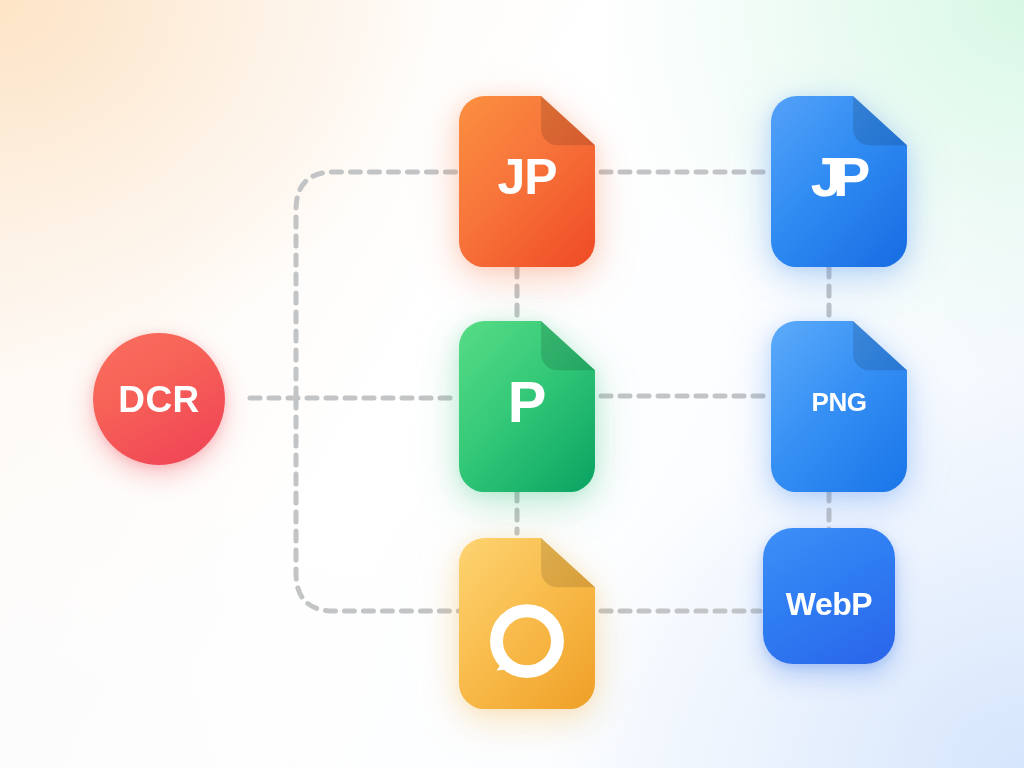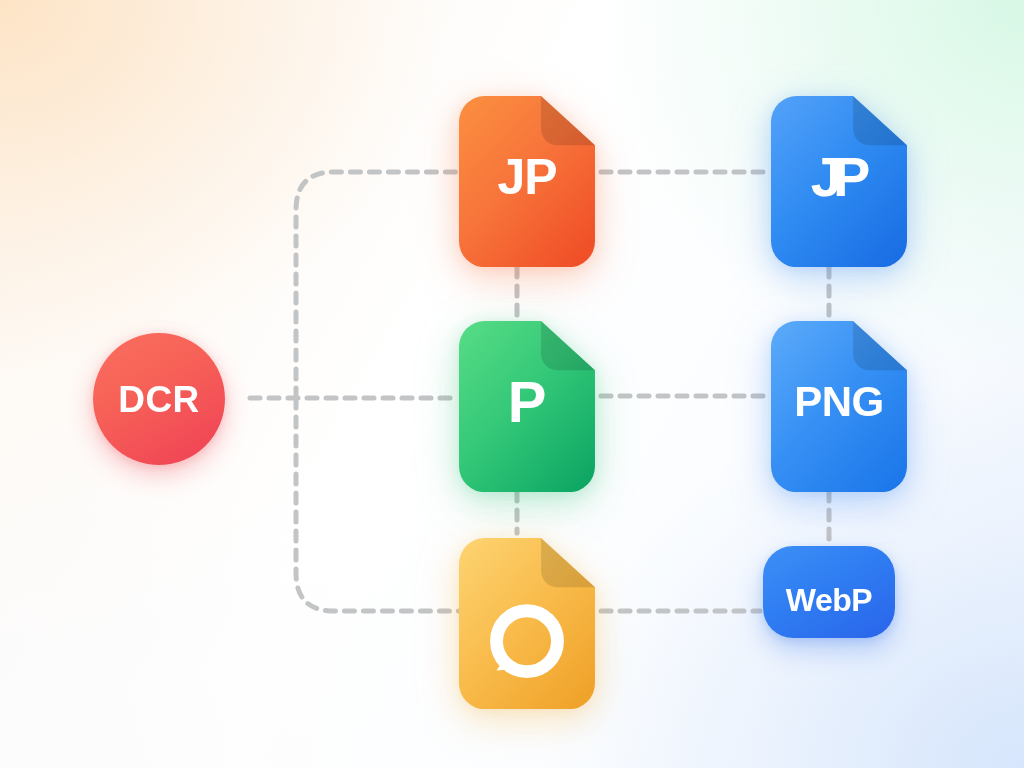--- a/index.html
+++ b/index.html
@@ -76,31 +76,31 @@
     font-weight: 700;
     line-height: 1;
     padding-top: 16px;
     box-sizing: border-box;
     font-family: "Liberation Sans", sans-serif;
     pointer-events: none;
   }
 
   .glyph-jp      { font-size: 50px; letter-spacing: -1px; }
   .glyph-p       { font-size: 58px; }
-  .glyph-png     { font-size: 42px; letter-spacing: -0.5px; }
+  .glyph-png     { font-size: 26px; letter-spacing: -0.5px; }
   .glyph-webp    { font-size: 32px; letter-spacing: -0.5px; padding-top: 0; }
   .glyph-jp-lig  { font-size: 56px; letter-spacing: -9px; padding-right: 6px; }
 
   
   #node-jpg  { left: 459px; top:  96px; }
   #node-png  { left: 459px; top: 321px; }
   #node-gif  { left: 459px; top: 538px; }
   #node-jpeg { left: 771px; top:  96px; }
   #node-png2 { left: 771px; top: 321px; }
-  #node-webp { left: 763px; top: 546px; width: 132px; height: 92px; }
+  #node-webp { left: 763px; top: 528px; width: 132px; height: 136px; }
 
   .webp-square {
     position: absolute;
     inset: 0;
     border-radius: 30px;
     background: linear-gradient(150deg, #3e8ff7 0%, #2f7df2 45%, #2a64ea 100%);
     box-shadow:
       0 12px 26px rgba(45,110,235,0.28),
       0 3px 9px rgba(45,110,235,0.16);
   }

